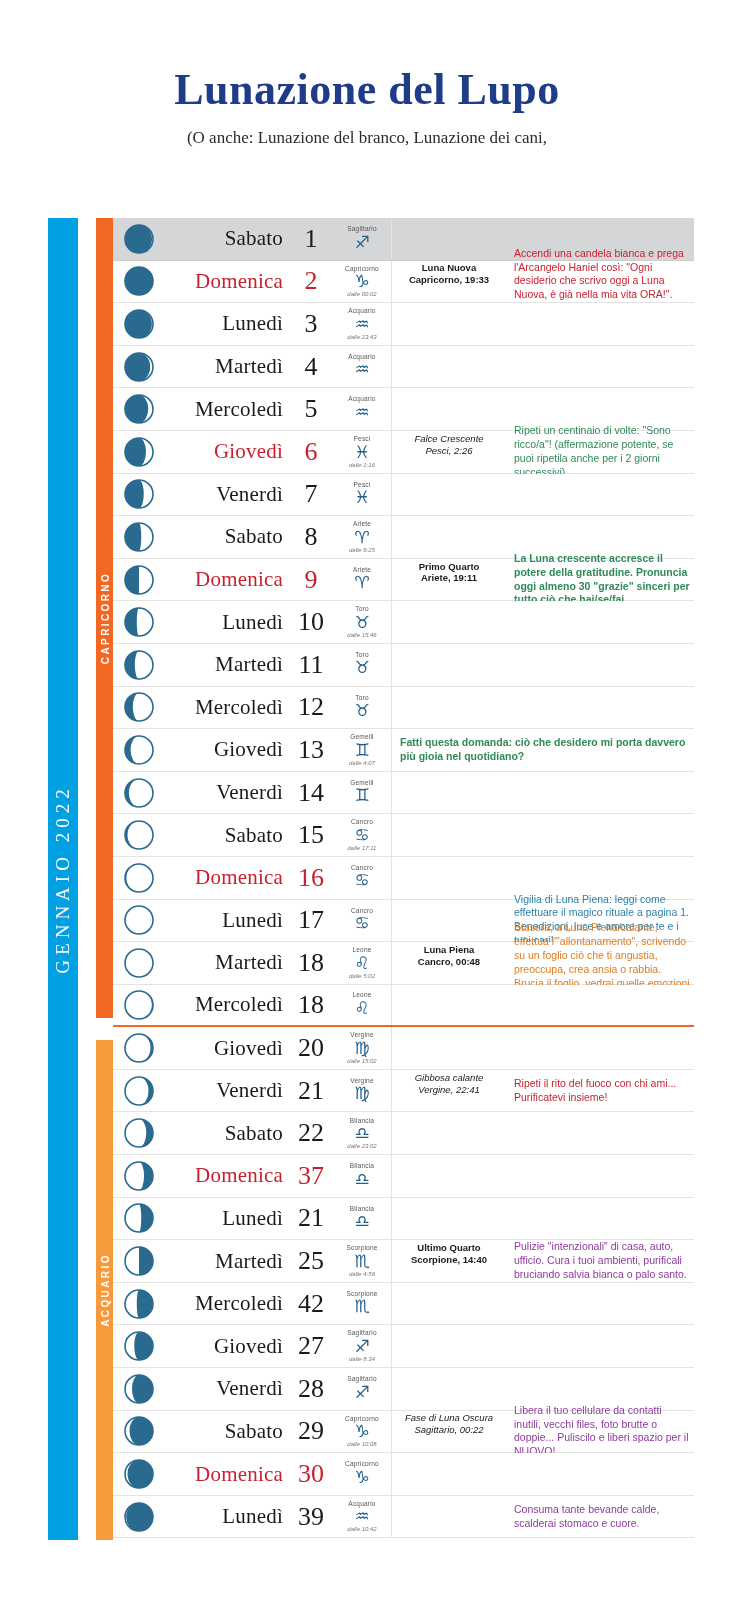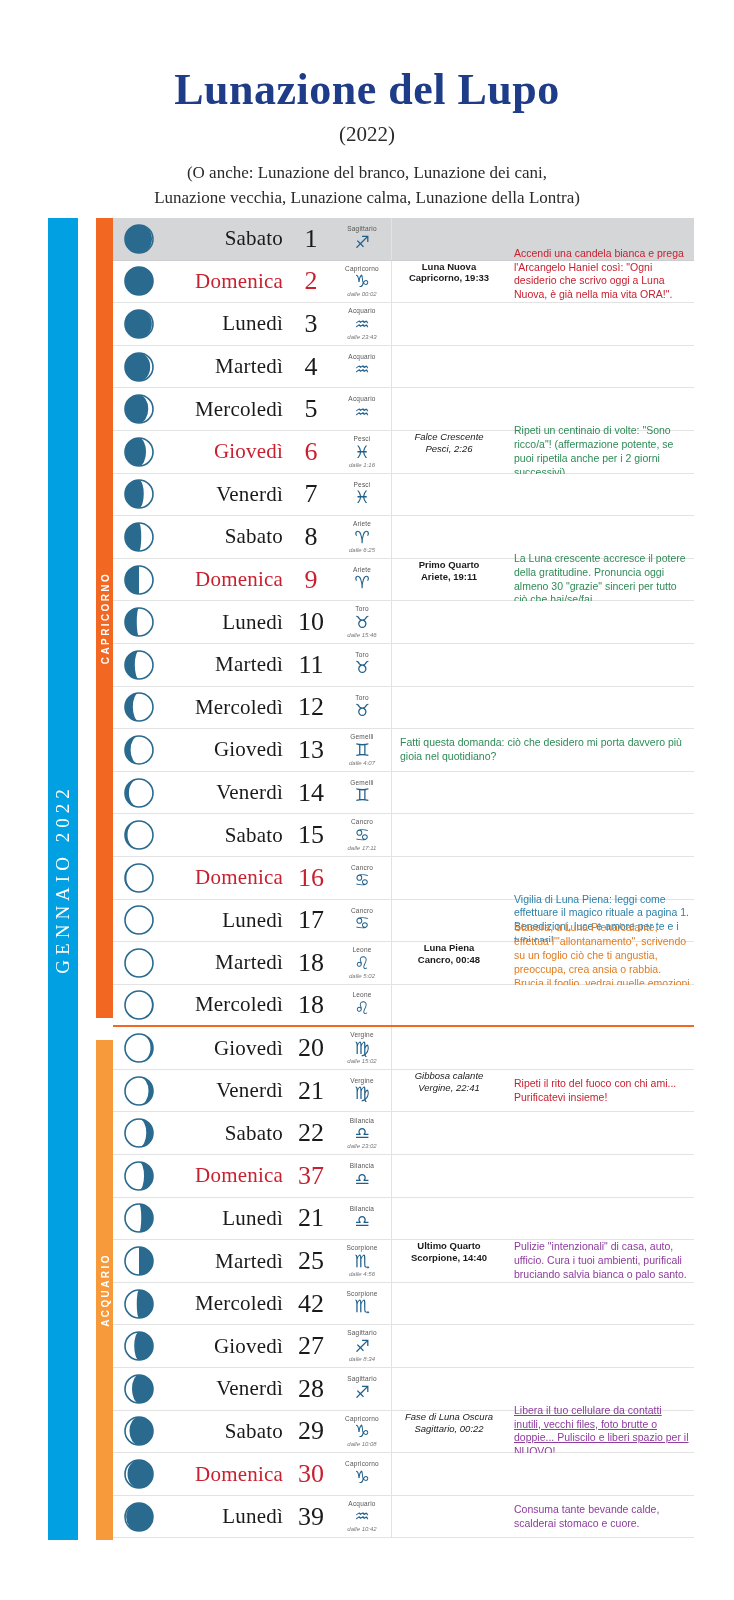--- a/index.html
+++ b/index.html
@@ -75,22 +75,22 @@
   }
   .row.first{background:#D5D6D8;border-bottom:1px solid #cdcdcd;}
   .row.sep-bottom{border-bottom:2px solid #F26722;}
 
   .c-moon{width:52px;display:flex;align-items:center;justify-content:center;flex:none;}
   .c-day{width:118px;display:flex;align-items:center;justify-content:flex-end;
          padding-right:6px;flex:none;}
   .c-num{width:44px;display:flex;align-items:center;justify-content:center;flex:none;}
   .c-sign{width:58px;display:flex;flex-direction:column;align-items:center;
           justify-content:center;flex:none;border-right:1px solid #e3e3e3;}
-  .c-phase{width:110px;display:flex;align-items:flex-start;justify-content:center;
-           text-align:center;flex:none;padding:0 2px;}
+  .c-phase{width:110px;display:flex;align-items:flex-end;justify-content:center;
+           text-align:center;flex:none;padding:16px 2px;}
   .c-note{flex:1 1 auto;display:flex;align-items:center;padding:0 4px 0 8px;}
 
   .dayname{
     font-family:"Liberation Serif", serif;font-size:21px;color:#1a1a1a;
     letter-spacing:0.2px;
   }
   .dayname.sun{color:#C9202F;}
   .daynum{
     font-family:"Liberation Serif", serif;font-size:26px;color:#1a1a1a;
   }
@@ -123,24 +123,22 @@
   .moon{position:relative;width:30px;height:30px;}
   .moon svg{display:block;}
 </style>
 </head>
 <body>
 
 <div class="page">
 
   <div class="header">
     <div class="title">Lunazione del Lupo</div>
-    <div class="year">(2022)</div>
     <div class="subtitle">
       <div>(O anche: Lunazione del branco, Lunazione dei cani,</div>
-      <div>Lunazione vecchia, Lunazione calma, Lunazione della Lontra)</div>
     </div>
   </div>
 
   <div class="calendar">
 
     <div class="bar-month">
       <span>GENNAIO 2022</span>
     </div>
 
     <div class="bar-sign" id="bar-capricorno">
@@ -375,21 +373,21 @@
           </div>
           <div class="c-sign">
             <div class="signname">Ariete</div>
             <div class="signglyph">♈</div>
             <div class="signtime"></div>
           </div>
           <div class="c-phase">
             <div class="phase">Primo Quarto<br>Ariete, 19:11</div>
           </div>
           <div class="c-note">
-            <div class="note" style="color: rgb(46, 139, 87);">La Luna crescente accresce il potere della gratitudine. Pronuncia oggi almeno 30 "grazie" sinceri per tutto ciò che hai/se/fai.</div>
+            <div class="note" style="color: rgb(46, 139, 87); font-weight: bold;">La Luna crescente accresce il potere della gratitudine. Pronuncia oggi almeno 30 "grazie" sinceri per tutto ciò che hai/se/fai.</div>
           </div>
         </div>
         <div class="row" style="height: 42.6px;">
           <div class="c-moon">
             <div class="moon">
               <svg width="30" height="30" viewBox="0 0 30 30">
                 <circle cx="15" cy="15" r="14" fill="#ffffff" stroke="#2A6A8F" stroke-width="1.6"></circle>
                 <path d="M 15 1 A 14 14 0 0 0 15 29 A 2.24 14 0 0 1 15 1 Z" fill="#2A6A8F"></path>
               </svg>
             </div>
@@ -468,21 +466,21 @@
           </div>
           <div class="c-num">
             <span class="daynum">13</span>
           </div>
           <div class="c-sign">
             <div class="signname">Gemelli</div>
             <div class="signglyph">♊</div>
             <div class="signtime">dalle 4:07</div>
           </div>
           <div class="c-note">
-            <div class="note" style="color: rgb(46, 139, 87);">Fatti questa domanda: ciò che desidero mi porta davvero più gioia nel quotidiano?</div>
+            <div class="note" style="color: rgb(46, 139, 87); font-weight: bold;">Fatti questa domanda: ciò che desidero mi porta davvero più gioia nel quotidiano?</div>
           </div>
         </div>
         <div class="row" style="height: 42.6px;">
           <div class="c-moon">
             <div class="moon">
               <svg width="30" height="30" viewBox="0 0 30 30">
                 <circle cx="15" cy="15" r="14" fill="#ffffff" stroke="#2A6A8F" stroke-width="1.6"></circle>
                 <path d="M 15 1 A 14 14 0 0 0 15 29 A 10.08 14 0 0 1 15 1 Z" fill="#2A6A8F"></path>
               </svg>
             </div>
@@ -852,21 +850,21 @@
           </div>
           <div class="c-sign">
             <div class="signname">Capricorno</div>
             <div class="signglyph">♑</div>
             <div class="signtime">dalle 10:08</div>
           </div>
           <div class="c-phase">
             <div class="phase italic">Fase di Luna Oscura<br>Sagittario, 00:22</div>
           </div>
           <div class="c-note">
-            <div class="note" style="color: rgb(142, 59, 158); text-decoration: underline;">Libera il tuo cellulare da contatti inutili, vecchi files, foto brutte o doppie... Puliscilo e liberi spazio per il NUOVO!</div>
+            <div class="note" style="color: rgb(142, 59, 158);">Libera il tuo cellulare da contatti inutili, vecchi files, foto brutte o doppie... Puliscilo e liberi spazio per il NUOVO!</div>
           </div>
         </div>
         <div class="row" style="height: 42.6px;">
           <div class="c-moon">
             <div class="moon">
               <svg width="30" height="30" viewBox="0 0 30 30">
                 <circle cx="15" cy="15" r="14" fill="#ffffff" stroke="#2A6A8F" stroke-width="1.6"></circle>
                 <path d="M 15 1 A 14 14 0 0 1 15 29 A 11.48 14 0 0 1 15 1 Z" fill="#2A6A8F"></path>
               </svg>
             </div>

